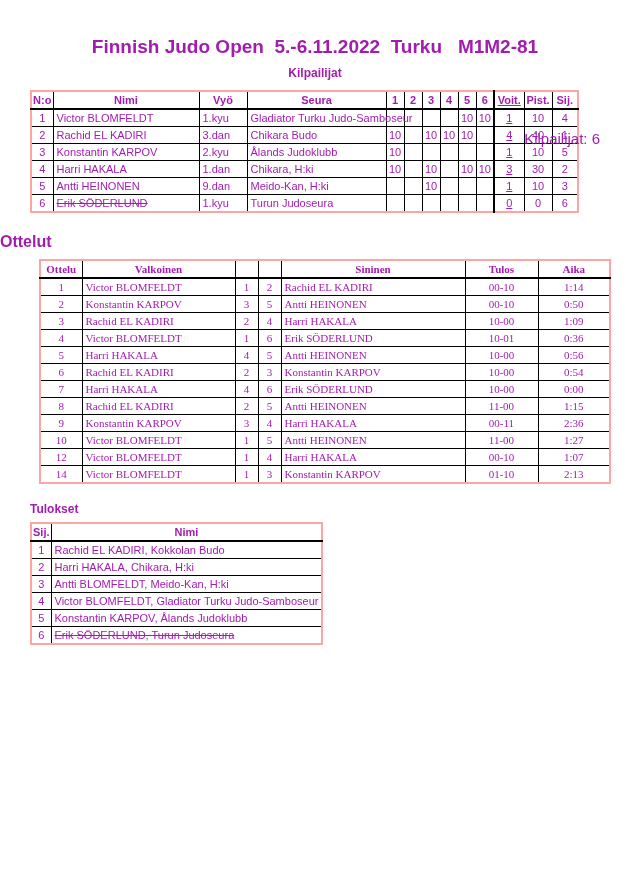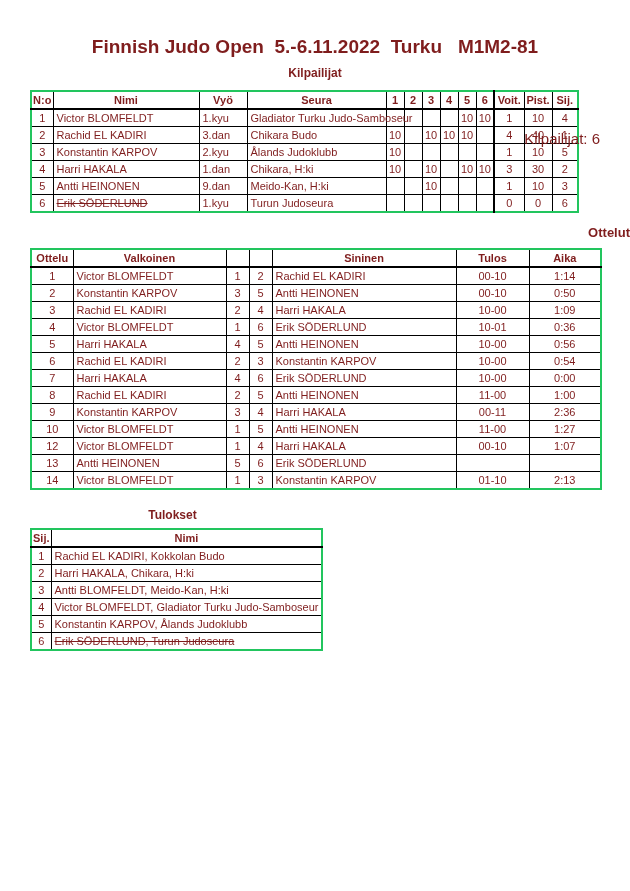--- a/index.html
+++ b/index.html
@@ -1,44 +1,44 @@
 <!DOCTYPE html>
 <html><head>
 <meta charset="utf-8">
 <style>
   * { box-sizing: border-box; }
   html, body { margin: 0; padding: 0; background: #ffffff; }
   .page {
-    width: 630px; height: 891px; background: #fff; color: #7f1d1d;
+    width: 630px; height: 891px; background: #fff; color: #a21caf;
     font-family: "Liberation Sans", "DejaVu Sans", sans-serif;
     position: relative; overflow: hidden;
   }
   .doc-title {
     padding-top: 36px; text-align: center;
     font-size: 19px; font-weight: bold; white-space: pre;
   }
   .section-head { position: relative; margin-top: 8px; height: 18px; }
   .section-title { text-align: center; font-weight: bold; font-size: 12px; }
   .count-label { position: absolute; right: 30px; top: 16px; font-size: 15px; margin-top: 48px; }
-  table { border-collapse: collapse; border: 2px solid #22c55e; table-layout: fixed; background: #fff; }
+  table { border-collapse: collapse; border: 2px solid #fca5a5; table-layout: fixed; background: #fff; }
   th, td {
     border: 1px solid #000; font-size: 11px; padding: 0 3px;
     height: 16px; line-height: 16px; overflow: visible; vertical-align: middle;
   }
   thead th { font-weight: bold; border-bottom-width: 2px; text-align: center; }
   td.c, th.c { text-align: center; padding: 0 1px; }
   td.l { text-align: left; }
   .nowrap { white-space: nowrap; }
   .struck { text-decoration: line-through; }
-  .vsep { border-left-width: 2px; }
+  .vsep { border-left-width: 2px; text-decoration: underline; }
   .tbl1 { margin: 6px 0 0 30px; width: 549px; }
-  .ottelut-title { text-align: right; font-weight: bold; font-size: 13px; margin-top: 12px; margin-bottom: 8px; }
-  .tbl2 { margin: 0 0 0 30px; width: 570px; }
+  .ottelut-title { text-align: left; font-weight: bold; font-size: 16px; margin-top: 20px; margin-bottom: 8px; }
+  .tbl2 { margin: 0 0 0 39px; width: 570px; font-family: Liberation Serif, serif; }
   .results-wrap { width: 285px; margin: 18px 0 0 30px; }
-  .results-title { text-align: center; font-weight: bold; font-size: 12px; margin-bottom: 6px; }
+  .results-title { font-weight: bold; font-size: 12px; margin-bottom: 6px; }
 </style>
 </head>
 <body>
 
 <div class="page">
 
   <div class="doc-title">Finnish Judo Open  5.-6.11.2022  Turku   M1M2-81</div>
 
   <div class="section-head">
     <div class="section-title">Kilpailijat</div>
@@ -259,21 +259,21 @@
           <td class="c">10-00</td>
           <td class="c">0:00</td>
         </tr>
         <tr>
           <td class="c">8</td>
           <td class="l nowrap">Rachid EL KADIRI</td>
           <td class="c">2</td>
           <td class="c">5</td>
           <td class="l nowrap">Antti HEINONEN</td>
           <td class="c">11-00</td>
-          <td class="c">1:00</td>
+          <td class="c">1:15</td>
         </tr>
         <tr>
           <td class="c">9</td>
           <td class="l nowrap">Konstantin KARPOV</td>
           <td class="c">3</td>
           <td class="c">4</td>
           <td class="l nowrap">Harri HAKALA</td>
           <td class="c">00-11</td>
           <td class="c">2:36</td>
         </tr>
@@ -287,29 +287,20 @@
           <td class="c">1:27</td>
         </tr>
         <tr>
           <td class="c">12</td>
           <td class="l nowrap">Victor BLOMFELDT</td>
           <td class="c">1</td>
           <td class="c">4</td>
           <td class="l nowrap">Harri HAKALA</td>
           <td class="c">00-10</td>
           <td class="c">1:07</td>
-        </tr>
-        <tr>
-          <td class="c">13</td>
-          <td class="l nowrap">Antti HEINONEN</td>
-          <td class="c">5</td>
-          <td class="c">6</td>
-          <td class="l nowrap">Erik SÖDERLUND</td>
-          <td class="c"></td>
-          <td class="c"></td>
         </tr>
         <tr>
           <td class="c">14</td>
           <td class="l nowrap">Victor BLOMFELDT</td>
           <td class="c">1</td>
           <td class="c">3</td>
           <td class="l nowrap">Konstantin KARPOV</td>
           <td class="c">01-10</td>
           <td class="c">2:13</td>
         </tr>

